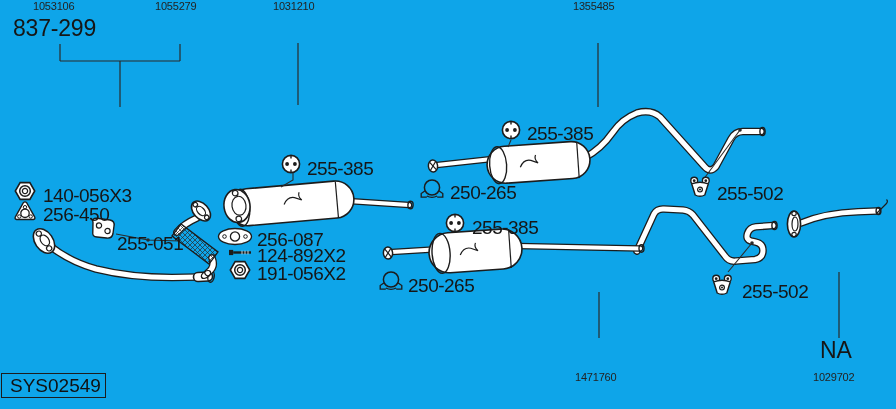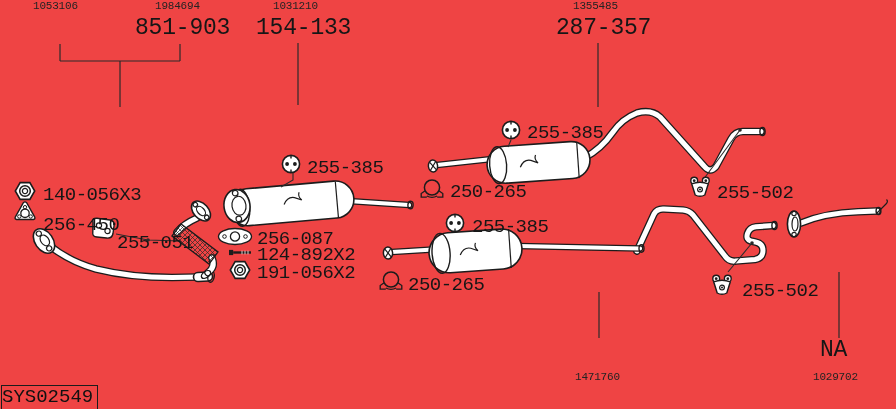--- a/index.html
+++ b/index.html
@@ -1,24 +1,24 @@
 <!DOCTYPE html>
 <html><head>
 <meta charset="utf-8">
 <style>
   html,body{margin:0;padding:0;background:#fff;}
-  #stage{position:relative;width:896px;height:409px;background:#ef4444;overflow:hidden;
-         font-family:Liberation Mono, monospace;}
+  #stage{position:relative;width:896px;height:409px;background:#0ea5e9;overflow:hidden;
+         font-family:Liberation Sans, sans-serif;}
   #stage svg{position:absolute;left:0;top:0;}
   .t{position:absolute;color:#161616;white-space:nowrap;line-height:1;}
   .big{font-size:23px;letter-spacing:-0.2px;}
   .cat{font-size:11px;color:#232323;letter-spacing:-0.2px;}
   .part{font-size:19px;letter-spacing:-0.5px;}
-  .sysbox{left:1px;top:385px;border:1.5px solid #1c1c1c;font-size:19px;
-          padding:2px 4px 2px 0;letter-spacing:0;color:#111;}
+  .sysbox{left:1px;top:373px;border:1.5px solid #1c1c1c;font-size:19px;
+          padding:2px 4px 2px 8px;letter-spacing:0;color:#111;}
   
   .po,.po2,.po3{fill:none;stroke:#1c1c1c;stroke-linecap:round;stroke-linejoin:round;}
   .pi,.pi2,.pi3{fill:none;stroke:#ffffff;stroke-linecap:round;stroke-linejoin:round;}
   .po{stroke-width:7.6;} .pi{stroke-width:5;}
   .po2{stroke-width:10.6;} .pi2{stroke-width:7.4;}
   .po3{stroke-width:6.4;} .pi3{stroke-width:4.2;}
   .shape{fill:#fff;stroke:#1c1c1c;stroke-width:1.6;}
   .ln{fill:none;stroke:#1c1c1c;stroke-width:1.4;}
   .ln2{fill:none;stroke:#1c1c1c;stroke-width:1.2;}
   .cl{fill:none;stroke:#2b2b2b;stroke-width:1.2;}
@@ -209,34 +209,32 @@
   <use href="#ic-hex" transform="translate(240,270)"></use>
   <use href="#ic-clamp" transform="translate(432,189)"></use>
   <use href="#ic-hanger-x" transform="translate(511,130)"></use>
   <use href="#ic-hanger-b" transform="translate(700,187)"></use>
   <use href="#ic-hanger-x" transform="translate(455,223)"></use>
   <use href="#ic-clamp" transform="translate(391,281)"></use>
   <use href="#ic-hanger-b" transform="translate(722,285)"></use>
 </svg>
 
   <div class="t cat" style="left:33px;top:1px">1053106</div>
-  <div class="t cat" style="left:155px;top:1px">1984694</div>
+  <div class="t cat" style="left:155px;top:1px">1055279</div>
   <div class="t cat" style="left:273px;top:1px">1031210</div>
   <div class="t cat" style="left:573px;top:1px">1355485</div>
 
-  <div class="t big" style="left:135px;top:17px">851-903</div>
-  <div class="t big" style="left:256px;top:17px">154-133</div>
-  <div class="t big" style="left:556px;top:17px">287-357</div>
+  <div class="t big" style="left:13px;top:17px">837-299</div>
 
   <div class="t cat" style="left:575px;top:372px">1471760</div>
   <div class="t big" style="left:820px;top:339px">NA</div>
   <div class="t cat" style="left:813px;top:372px">1029702</div>
 
   <div class="t part" style="left:43px;top:186px">140-056X3</div>
-  <div class="t part" style="left:43px;top:216px">256-450</div>
+  <div class="t part" style="left:43px;top:205px">256-450</div>
   <div class="t part" style="left:117px;top:234px">255-051</div>
   <div class="t part" style="left:307px;top:159px">255-385</div>
   <div class="t part" style="left:257px;top:230px">256-087</div>
   <div class="t part" style="left:257px;top:246px">124-892X2</div>
   <div class="t part" style="left:257px;top:264px">191-056X2</div>
   <div class="t part" style="left:450px;top:183px">250-265</div>
   <div class="t part" style="left:527px;top:124px">255-385</div>
   <div class="t part" style="left:717px;top:184px">255-502</div>
   <div class="t part" style="left:472px;top:218px">255-385</div>
   <div class="t part" style="left:408px;top:276px">250-265</div>

